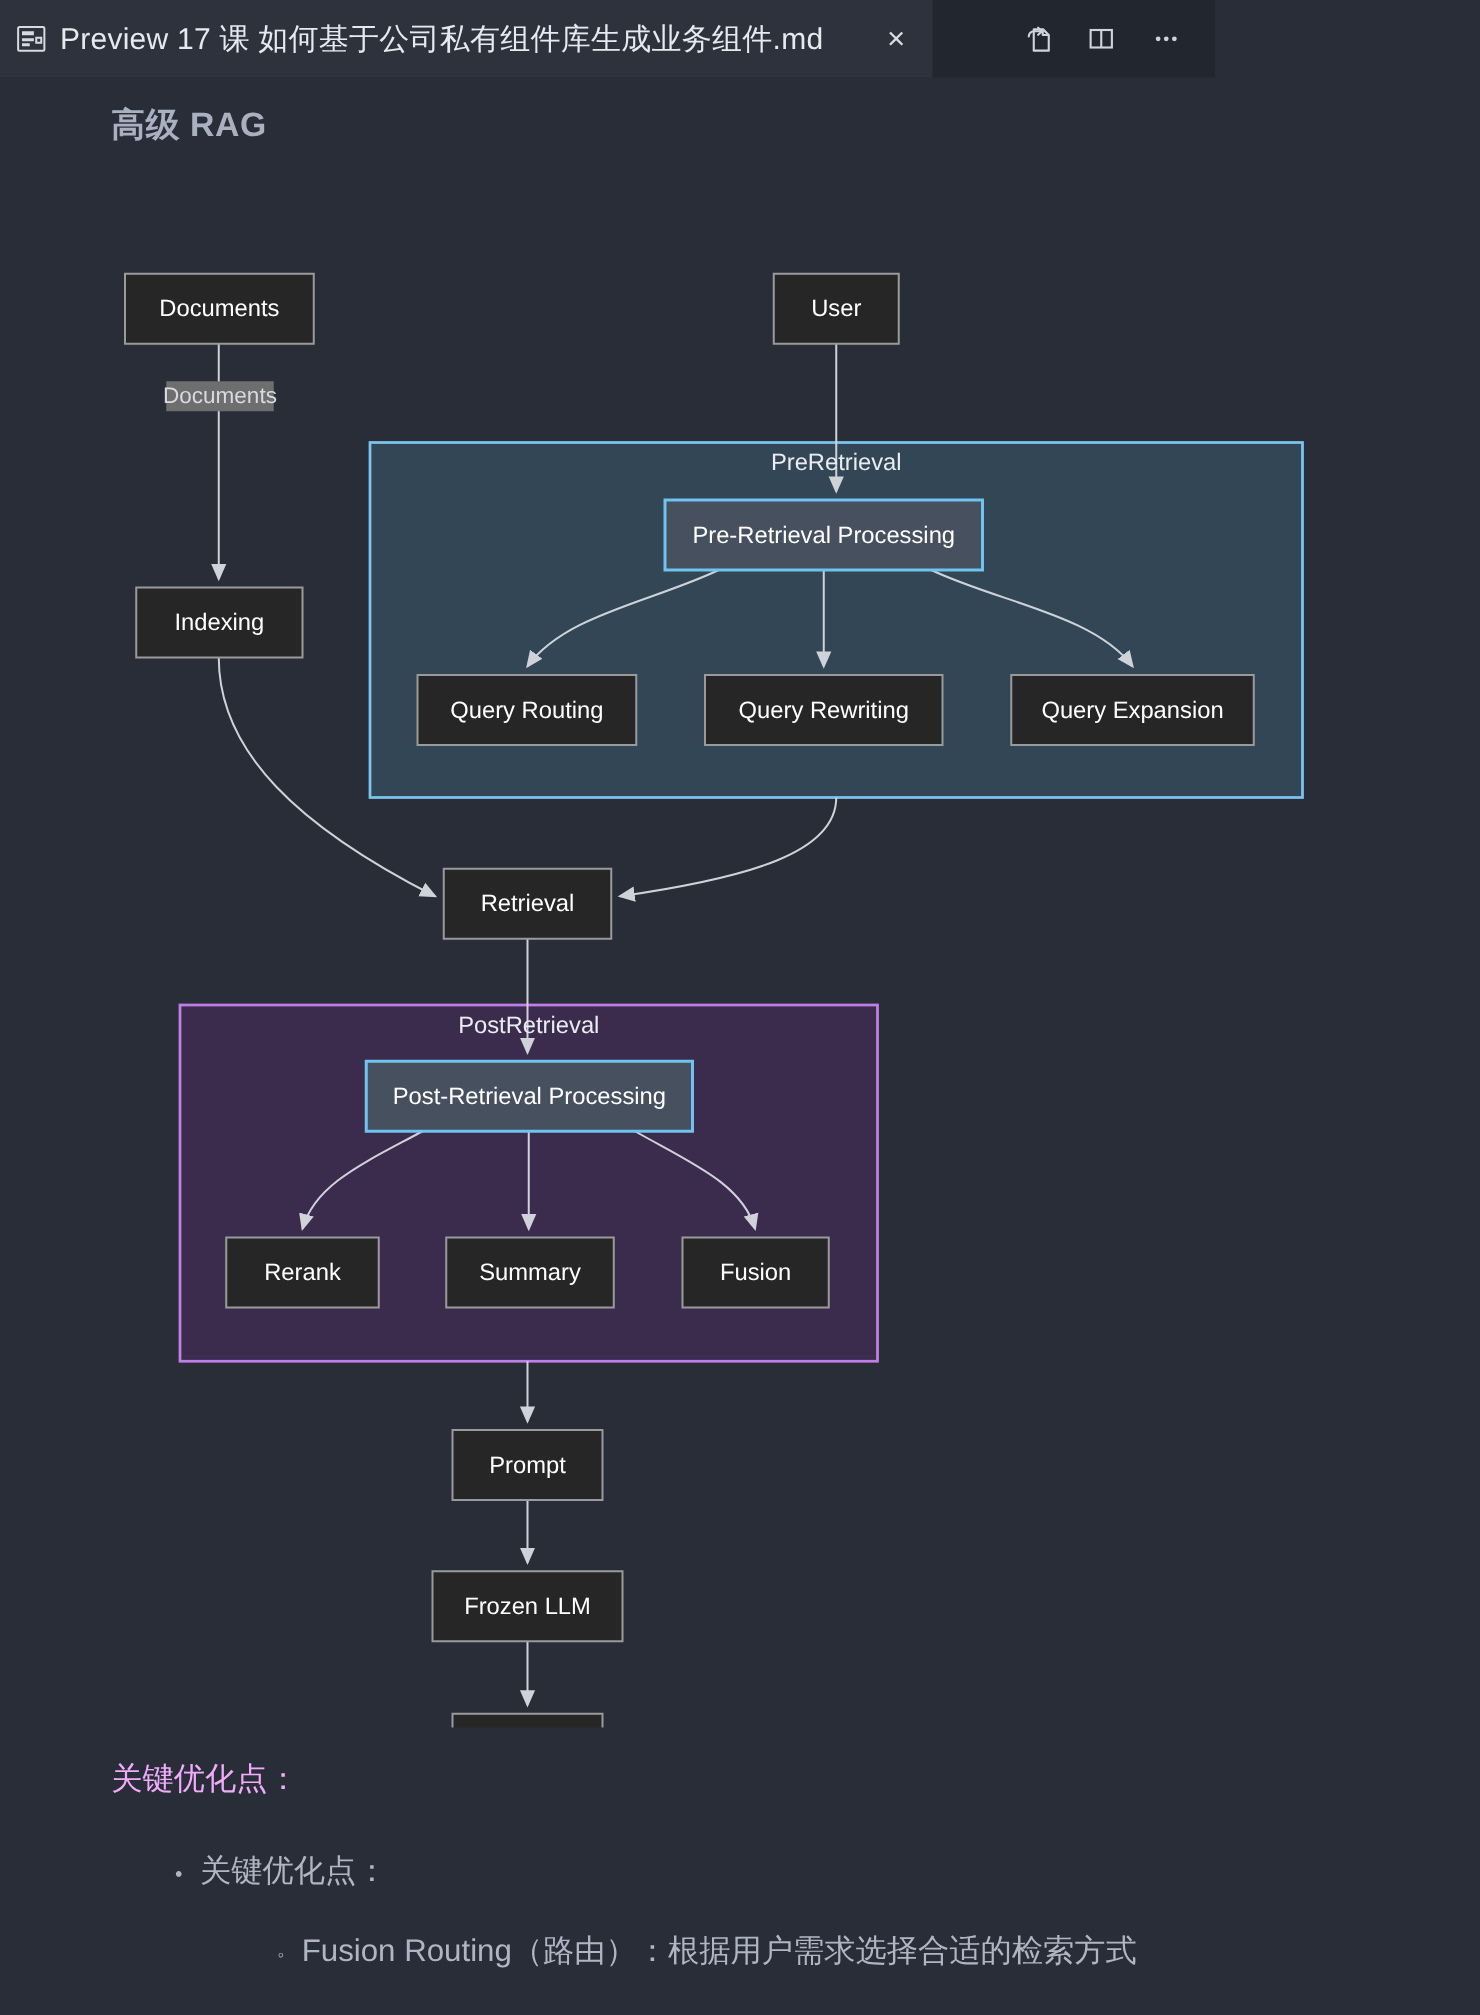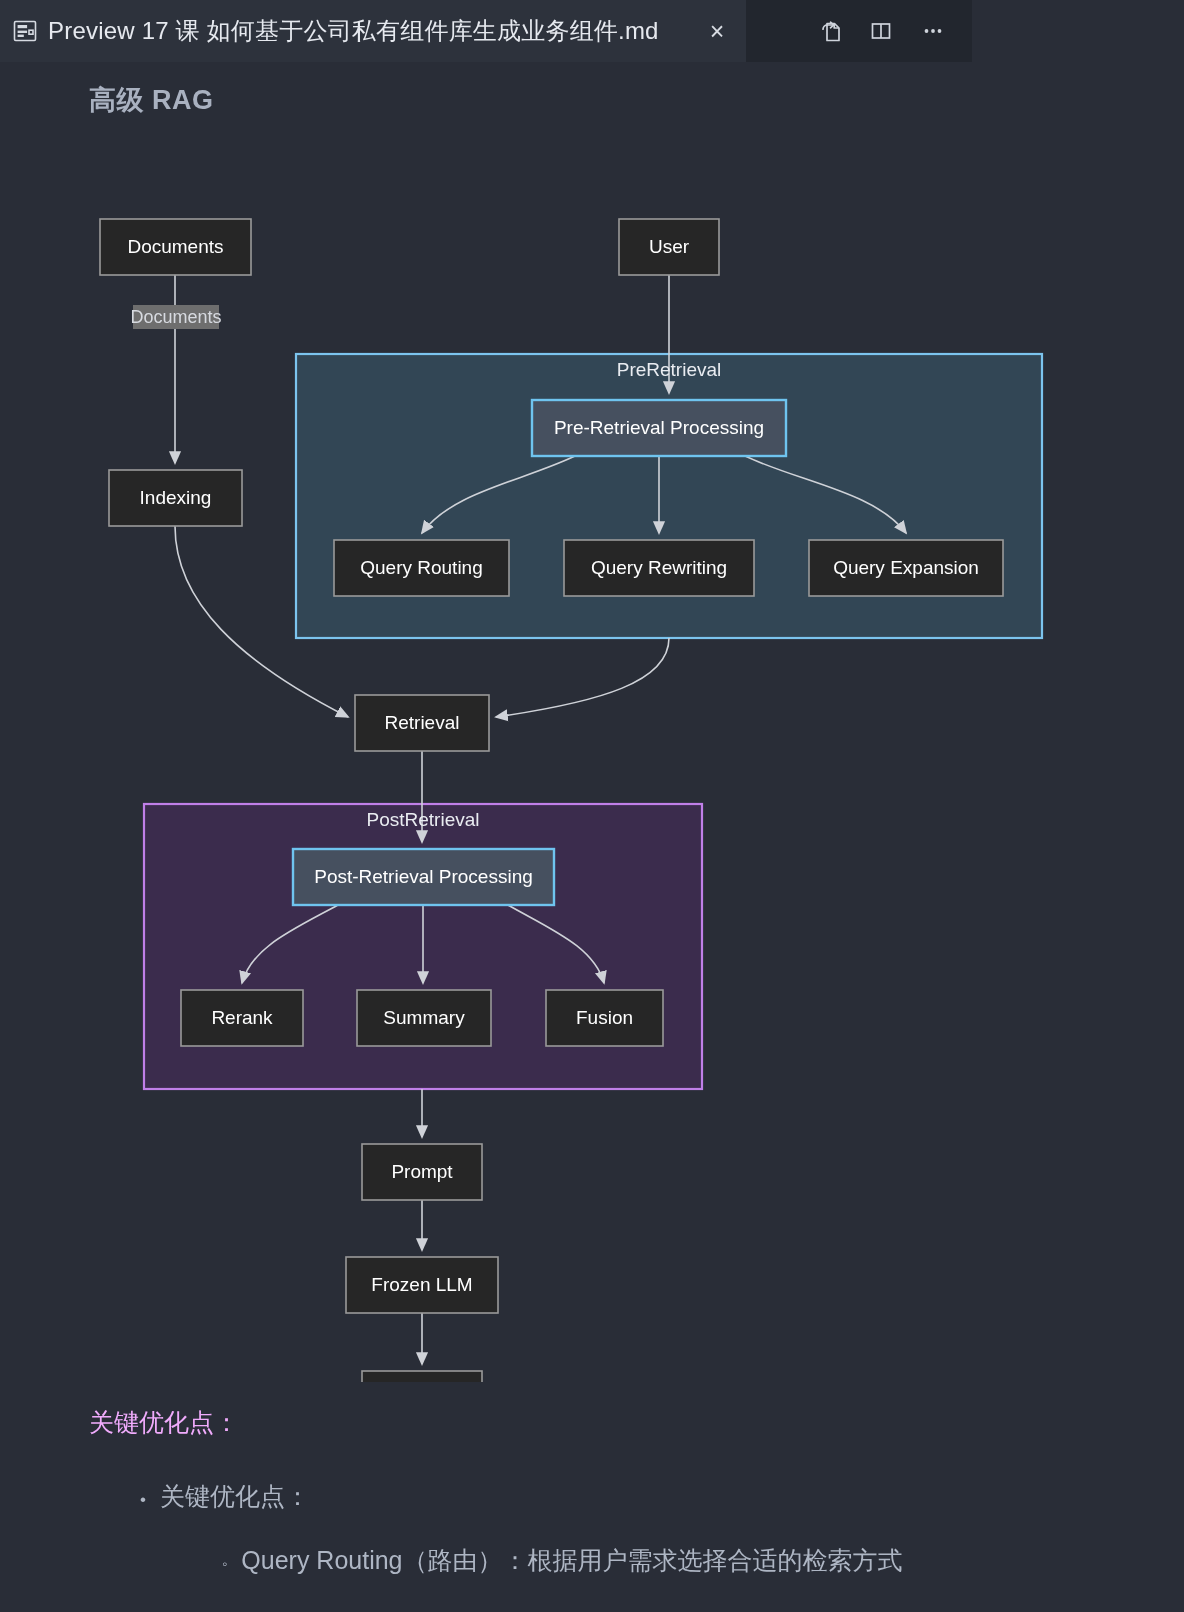--- a/index.html
+++ b/index.html
@@ -252,17 +252,17 @@
   <div id="prose">
     <div class="p-head">关键优化点：</div>
 
     <div class="bullet-l1">
       <span class="dot">•</span>
       <span>关键优化点：</span>
     </div>
 
     <div class="bullet-l2">
       <span class="ring">◦</span>
-      <span>Query Routing（路由）：根据用户需求选择合适的检索方式</span>
+      <span>Fusion Routing（路由）：根据用户需求选择合适的检索方式</span>
     </div>
   </div>
 
 </div>
 
 </body></html>

